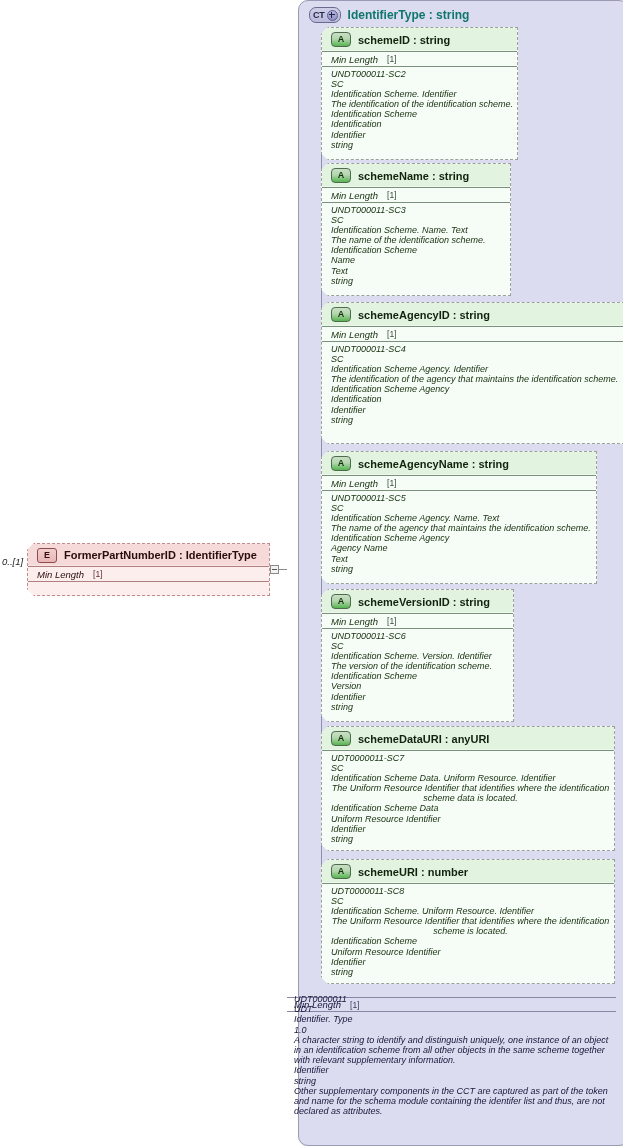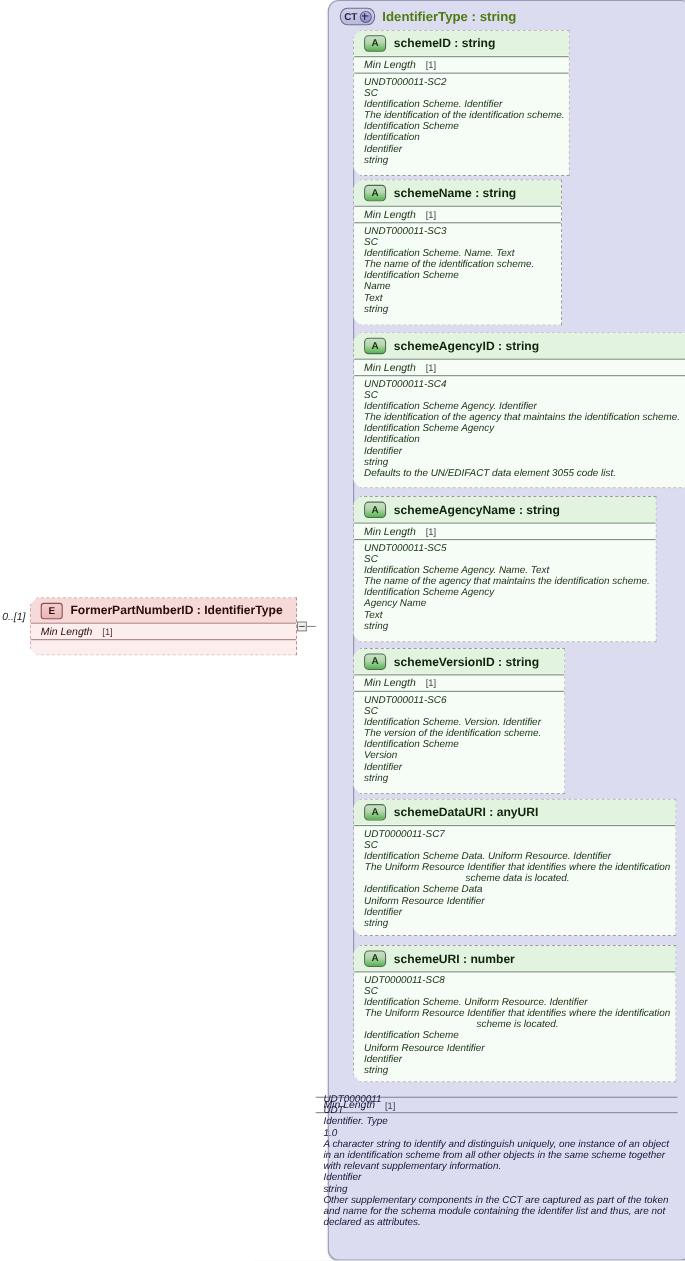--- a/index.html
+++ b/index.html
@@ -36,21 +36,21 @@
     width:9px;height:9px;border-radius:50%;
     background:linear-gradient(#b6b6e0,#8f8fc4);
     border:1px solid #5b5b88;
     position:relative;display:inline-block;
   }
   .ct-plus:before,.ct-plus:after{
     content:"";position:absolute;background:#23234a;
   }
   .ct-plus:before{left:1.5px;top:3.5px;width:6px;height:1px;}
   .ct-plus:after{left:3.5px;top:1.5px;width:1px;height:6px;}
-  .ct-title{font-size:12px;font-weight:bold;color:#4d7c0f;}
+  .ct-title{font-size:12px;font-weight:bold;color:#0f766e;}
 
   
   .tree-line{position:absolute;background:#8f8fa8;}
   .tree-vert{width:1px;}
   .tree-horiz{height:1px;}
 
   
   .attr-box{
     position:absolute;
     background:#f4fbf4;
@@ -268,21 +268,20 @@
       </div>
       <div class="doc-block">
         <div>UNDT000011-SC4</div>
         <div>SC</div>
         <div>Identification Scheme Agency. Identifier</div>
         <div>The identification of the agency that maintains the identification scheme.</div>
         <div>Identification Scheme Agency</div>
         <div>Identification</div>
         <div>Identifier</div>
         <div>string</div>
-        <div>Defaults to the UN/EDIFACT data element 3055 code list.</div>
       </div>
     </div>
   </div>
 
   <div class="attr-box" style="left:22px;top:450px;width:276px;height:133px;">
     <div class="attr-inner">
       <div class="attr-head">
         <span class="a-badge">A</span>
         <span class="attr-name">schemeAgencyName : string</span>
       </div>

